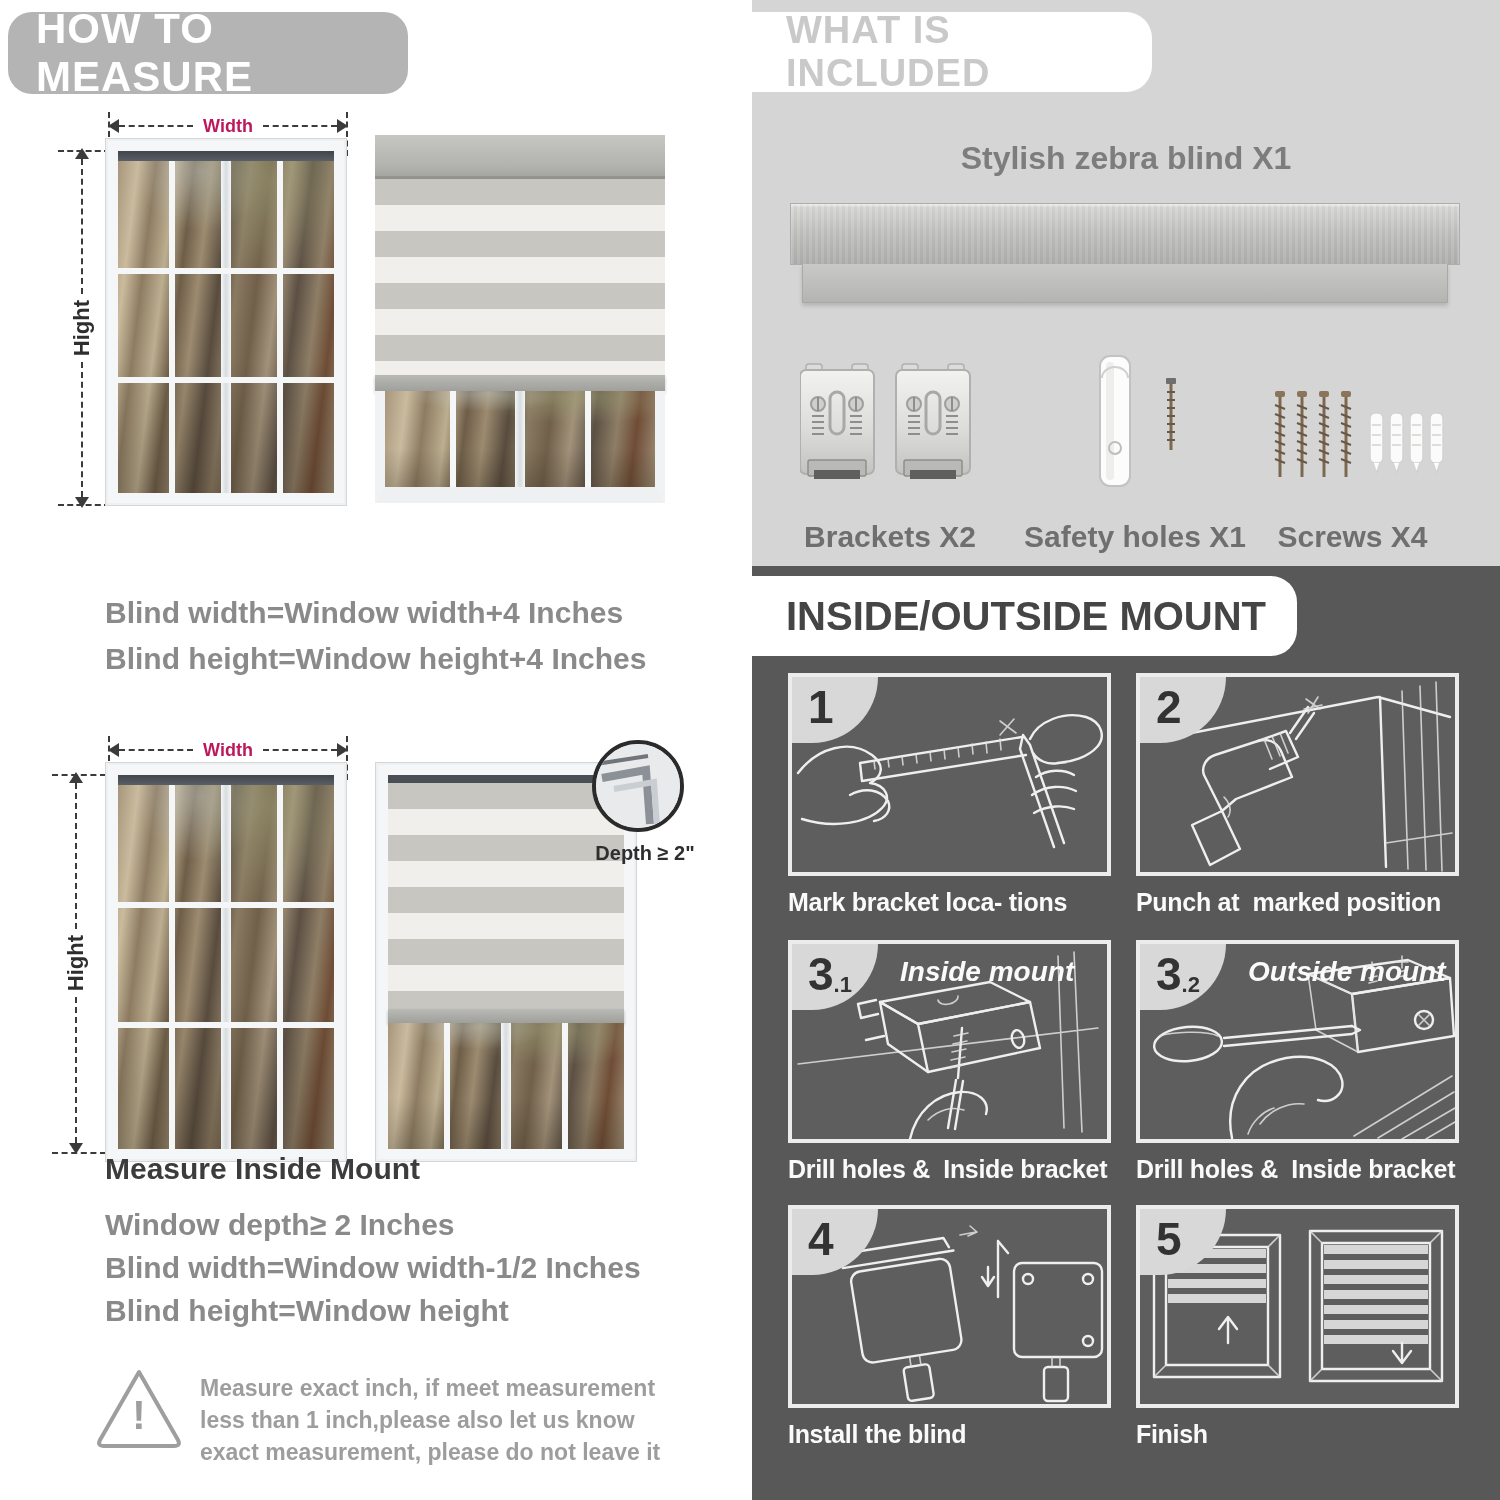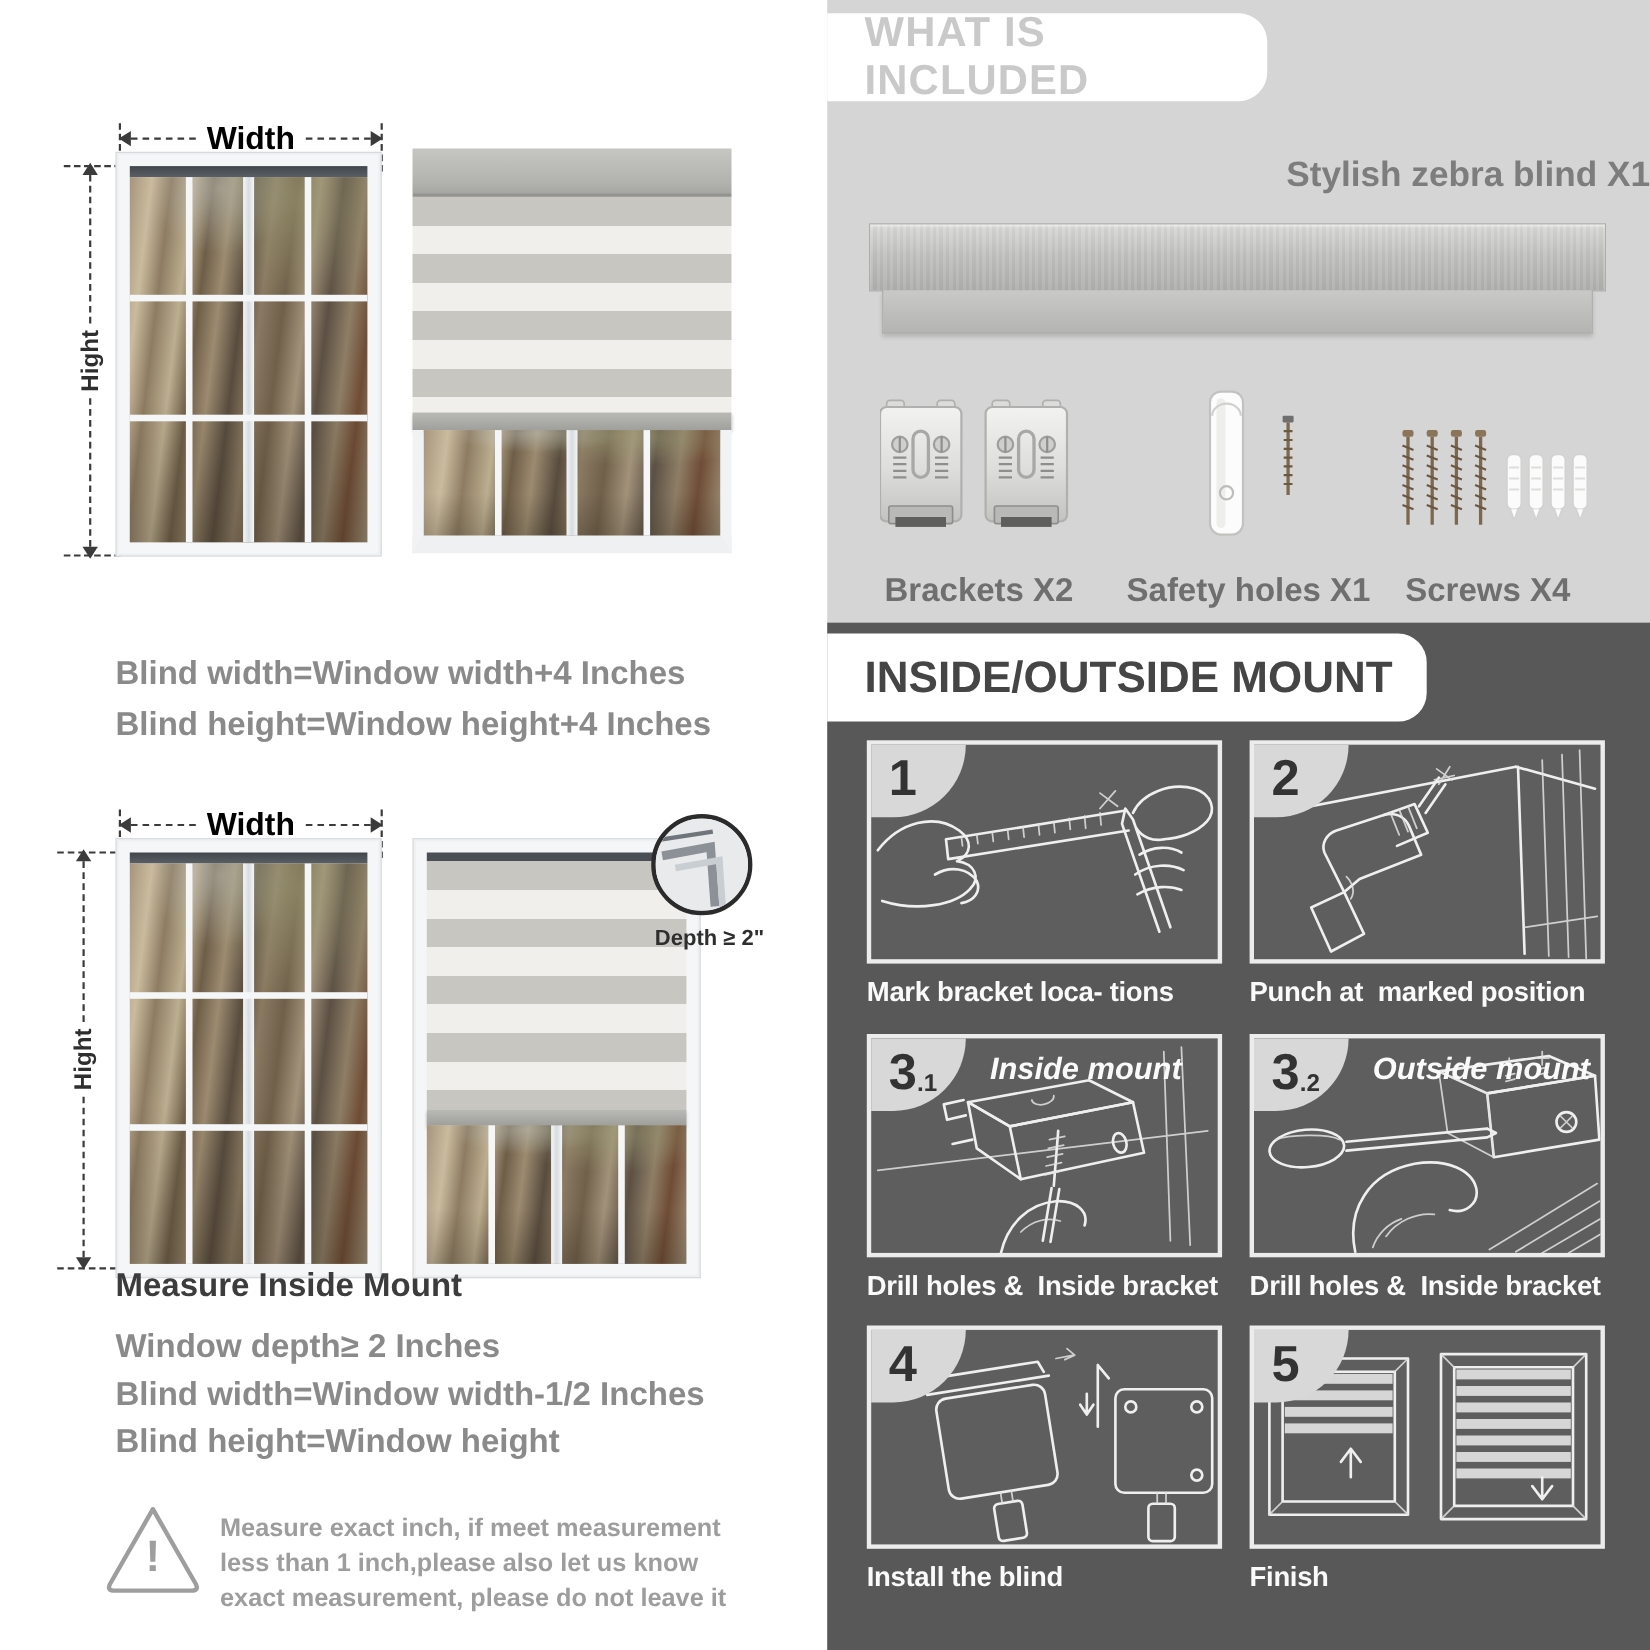--- a/index.html
+++ b/index.html
@@ -46,42 +46,42 @@
   .b2-inner{display:flex;flex-direction:column;height:100%;}
   .b2-track{height:8px;background:#4a4f55;}
   .b2-stripes{height:226px;}
   .b2-rail{height:14px;background:linear-gradient(180deg,#b9b9b5,#9f9f9b);box-shadow:0 2px 3px rgba(0,0,0,0.25);}
   .b2-photo{flex:1;position:relative;}
   
   .harrow{position:absolute;height:16px;display:flex;align-items:center;}
   .hline{flex:1;border-top:2px dashed #3b3b3b;height:0;}
   .tri-l{width:0;height:0;border-top:7px solid transparent;border-bottom:7px solid transparent;border-right:11px solid #3b3b3b;}
   .tri-r{width:0;height:0;border-top:7px solid transparent;border-bottom:7px solid transparent;border-left:11px solid #3b3b3b;}
-  .albl{padding:0 10px;font-size:29px;font-weight:bold;color:#000000;line-height:1;}
+  .albl{padding:0 10px;font-size:18px;font-weight:bold;color:#be185d;line-height:1;}
   .varrow{position:absolute;width:16px;display:flex;flex-direction:column;align-items:center;}
   .vline{flex:1;border-left:2px dashed #3b3b3b;width:0;}
   .tri-t{width:0;height:0;border-left:7px solid transparent;border-right:7px solid transparent;border-bottom:11px solid #3b3b3b;}
   .tri-b{width:0;height:0;border-left:7px solid transparent;border-right:7px solid transparent;border-top:11px solid #3b3b3b;}
   .vlbl{writing-mode:vertical-rl;transform:rotate(180deg);font-size:22px;font-weight:bold;color:#2e2e2e;padding:6px 0;}
   .vtick{position:absolute;width:0;border-left:2px dashed #3b3b3b;}
   .htick{position:absolute;height:0;border-top:2px dashed #3b3b3b;}
   
   .h-title{position:absolute;font-weight:bold;color:#3c3c3c;}
   .h-line{position:absolute;font-weight:bold;color:#8a8a8a;font-size:30px;}
   .depth-circle{position:absolute;left:592px;top:740px;width:92px;height:92px;border-radius:50%;
                 border:4px solid #2b2b2b;background:#eceeef;overflow:hidden;box-sizing:border-box;}
   .depth-lbl{position:absolute;left:578px;top:842px;width:134px;text-align:center;
              font-size:20px;font-weight:bold;color:#2e2e2e;}
   .warn-wrap{position:absolute;left:95px;top:1366px;width:88px;height:84px;}
   .warn-mark{position:absolute;left:0;top:0;width:88px;height:84px;display:flex;align-items:center;
              justify-content:center;font-size:40px;font-weight:bold;color:#9e9e9e;padding-top:14px;box-sizing:border-box;}
   .warn-text{position:absolute;left:200px;top:1372px;width:490px;font-size:23px;line-height:1.4;
              font-weight:bold;color:#9d9d9d;}
   
-  .prod-lbl{position:absolute;left:752px;top:140px;width:748px;text-align:right;
+  .prod-lbl{position:absolute;left:752px;top:140px;width:748px;text-align:center;
             font-size:32px;font-weight:bold;color:#7d7d7d;}
   .inc-bar{position:absolute;left:790px;top:203px;width:670px;height:62px;
            background-image:repeating-linear-gradient(90deg,rgba(255,255,255,0.05) 0 3px,rgba(0,0,0,0.03) 3px 6px),
              linear-gradient(180deg,#dadad8 0%,#c3c3c1 45%,#b0b0ae 100%);
            border:1px solid #adadab;box-shadow:inset 0 2px 2px rgba(255,255,255,0.5);box-sizing:border-box;}
   .inc-valance{position:absolute;left:802px;top:264px;width:646px;height:39px;
            background:linear-gradient(180deg,#c9c9c7,#b4b4b2);border:1px solid #a9a9a7;border-top:none;
            box-shadow:0 3px 4px rgba(0,0,0,0.15);box-sizing:border-box;}
   .inc-item-lbl{position:absolute;top:520px;text-align:center;font-size:30px;font-weight:bold;color:#6f6f6f;}
   .acc{position:absolute;}
@@ -100,20 +100,23 @@
   .fillst{fill:#d6d6d6;stroke:none;}
 </style>
 </head>
 <body>
 
 <div class="canvas">
 
   <div class="sec-included"></div>
   <div class="sec-mount"></div>
 
+  <div class="pill pill-left">
+    <span>HOW TO MEASURE</span>
+  </div>
 
   <div class="harrow" style="left:108px;top:118px;width:240px;">
     <span class="tri-l"></span>
     <span class="hline"></span>
     <span class="albl">Width</span>
     <span class="hline"></span>
     <span class="tri-r"></span>
   </div>
   <div class="vtick" style="left:108px;top:112px;height:44px;"></div>
   <div class="vtick" style="left:346px;top:112px;height:44px;"></div>

